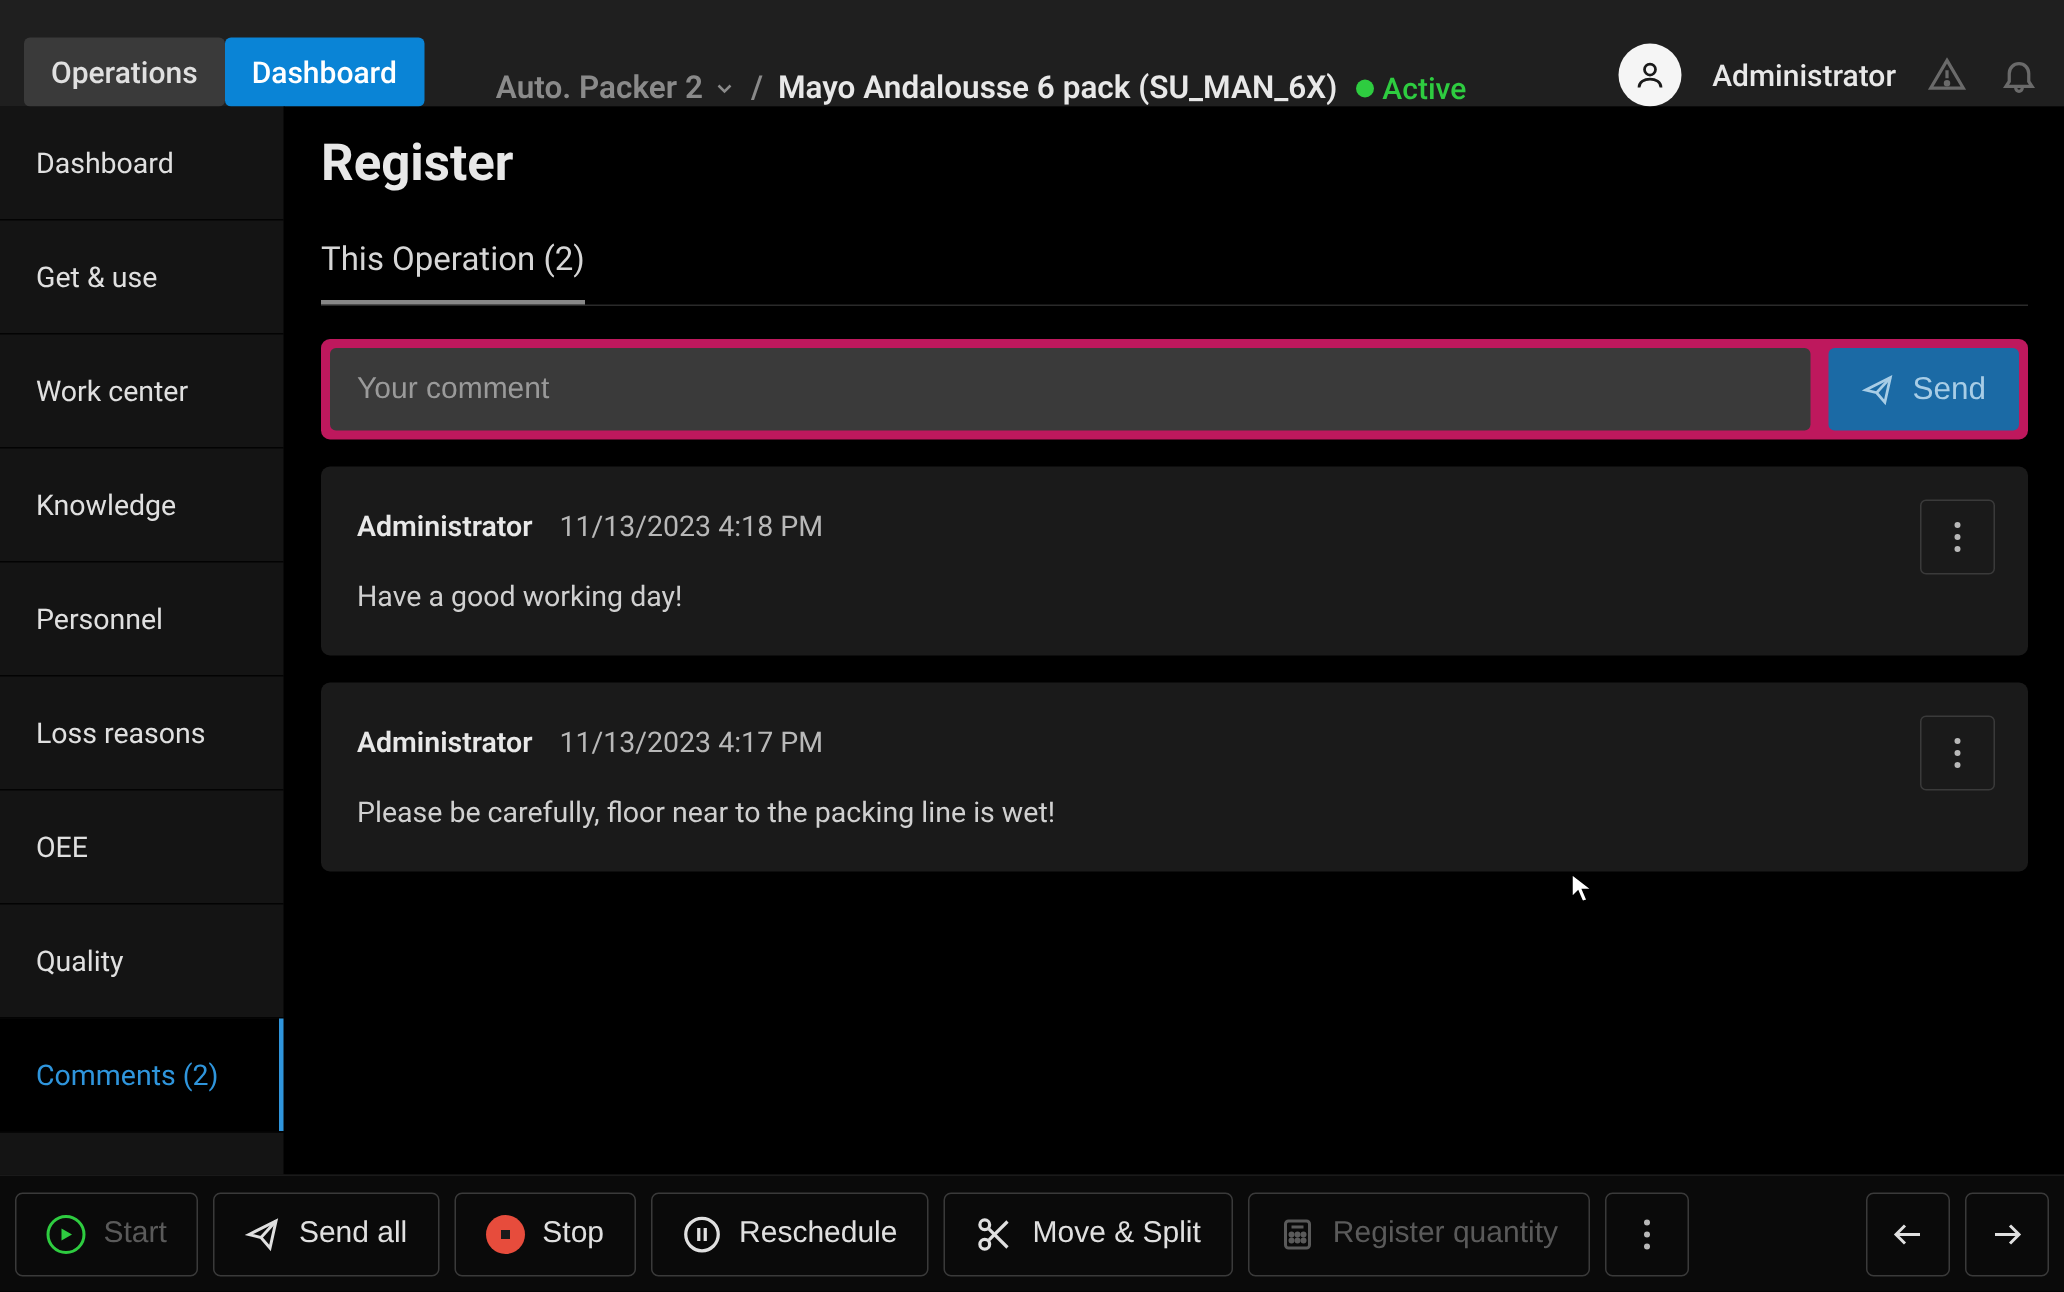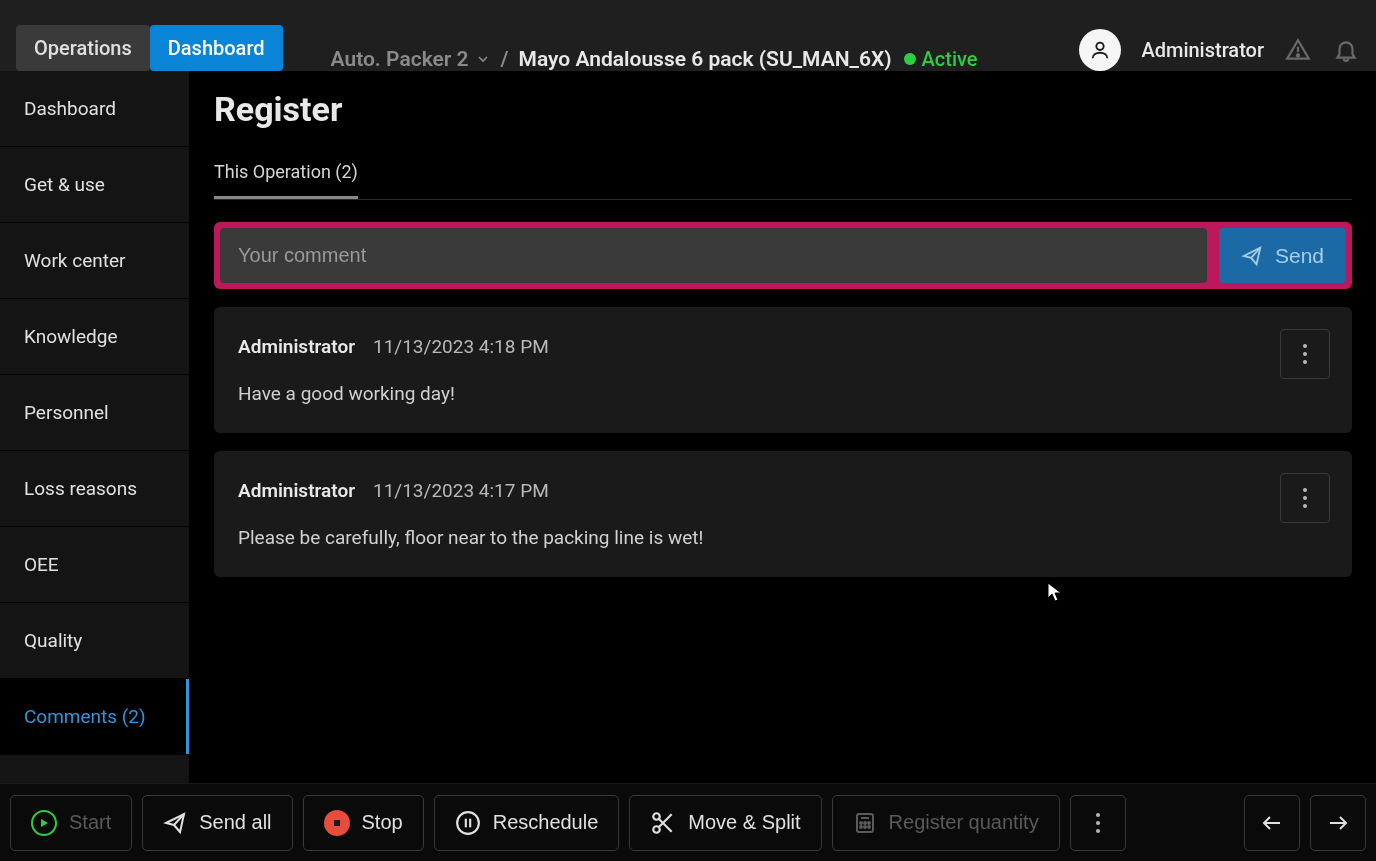--- a/index.html
+++ b/index.html
@@ -145,21 +145,21 @@
   font-weight: 700;
   color: #e8e8e8;
   margin-bottom: 32px;
 }
 .tab-row {
   display: flex;
   border-bottom: 1px solid #2a2a2a;
   margin-bottom: 22px;
 }
 .content-tab {
-  font-size: 18px;
+  font-size: 22px;
   color: #d6d6d6;
   padding-bottom: 14px;
   border-bottom: 3px solid #888;
   cursor: pointer;
 }
 .comment-input-row {
   background: #be185d;
   padding: 6px;
   border-radius: 6px;
   display: flex;

